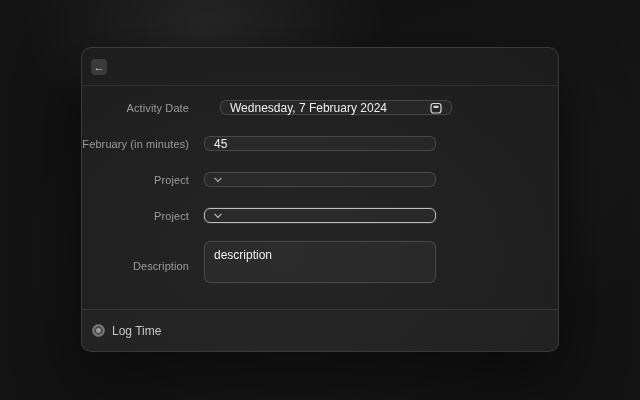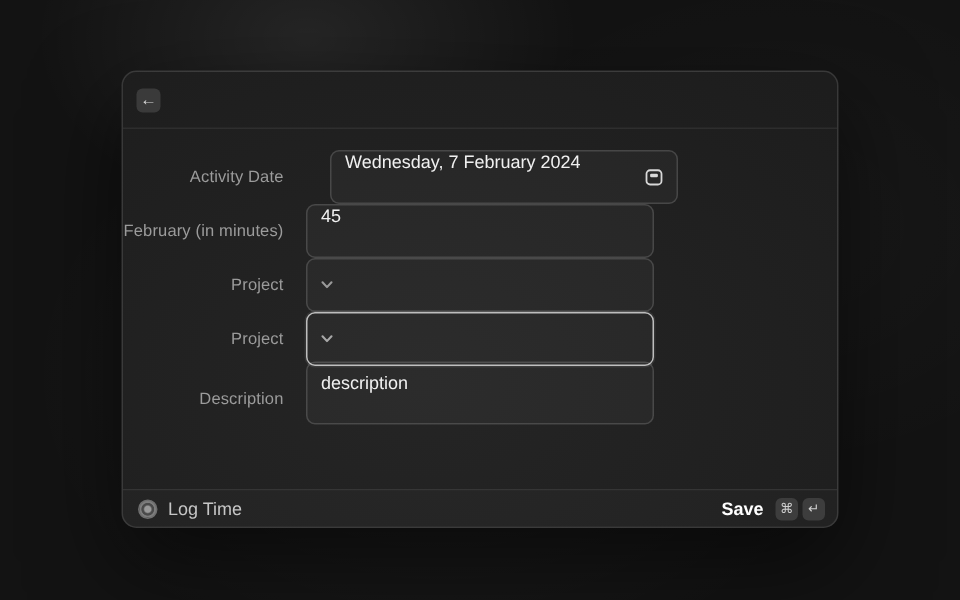--- a/index.html
+++ b/index.html
@@ -37,39 +37,39 @@
     display: flex; align-items: center;
   }
   .row.top-align { align-items: flex-start; }
   .label {
     width: 107px; text-align: right; flex: none;
     color: #9b9b9b; font-size: 11px; letter-spacing: 0.1px;
   }
   .row.top-align .label { padding-top: 7px; }
   .control { margin-left: 15px; flex: none; }
   .field {
-    box-sizing: border-box; width: 232px; height: 36px;
+    box-sizing: border-box; width: 232px; height: 15px;
     background: rgba(255,255,255,0.035);
     border: 1px solid rgba(255,255,255,0.15);
     border-radius: 6px;
-    display: flex; 
+    display: flex; align-items: center;
     padding: 0 8px 0 9px;
     color: #f0f0f0; font-size: 12px; font-weight: 500;
   }
   .field.focused {
     border-color: var(--focus-border, #bdbdbd);
     box-shadow: 0 0 0 1px rgba(255,255,255,0.08);
   }
   .field .value { flex: 1 1 auto; white-space: nowrap; overflow: hidden; }
   .field .trail-icon { flex: none; display: flex; align-items: center; }
   .field.textarea {
     height: 42px; align-items: flex-start; padding-top: 6px;
   }
   .footer {
-    position: absolute; left: 0; right: 0; bottom: 0; height: 25px;
+    position: absolute; left: 0; right: 0; bottom: 0; height: 42px;
     border-top: 1px solid rgba(255,255,255,0.08);
     background: rgba(255,255,255,0.015);
     border-radius: 0 0 9px 9px;
     display: flex; align-items: center;
     padding: 0 8px 0 10px; box-sizing: border-box;
   }
   .footer-left { display: flex; align-items: center; gap: 7px; flex: 1 1 auto; }
   .app-icon {
     width: 13px; height: 13px; border-radius: 50%; flex: none;
     background: radial-gradient(circle at 50% 50%, #9a9a9a 0 2px, #4a4a4a 3px 4px, #7d7d7d 4.5px 6px, #4a4a4a 6px);
@@ -157,20 +157,15 @@
       </div>
     </div>
 
   </div>
 
   <div class="footer">
     <div class="footer-left">
       <span class="app-icon"></span>
       <span class="command-name">Log Time</span>
     </div>
-    <div class="footer-right">
-      <span class="save-label">Save</span>
-      <span class="kbd">⌘</span>
-      <span class="kbd">↵</span>
-    </div>
   </div>
 
 </div>
 
 </body></html>

